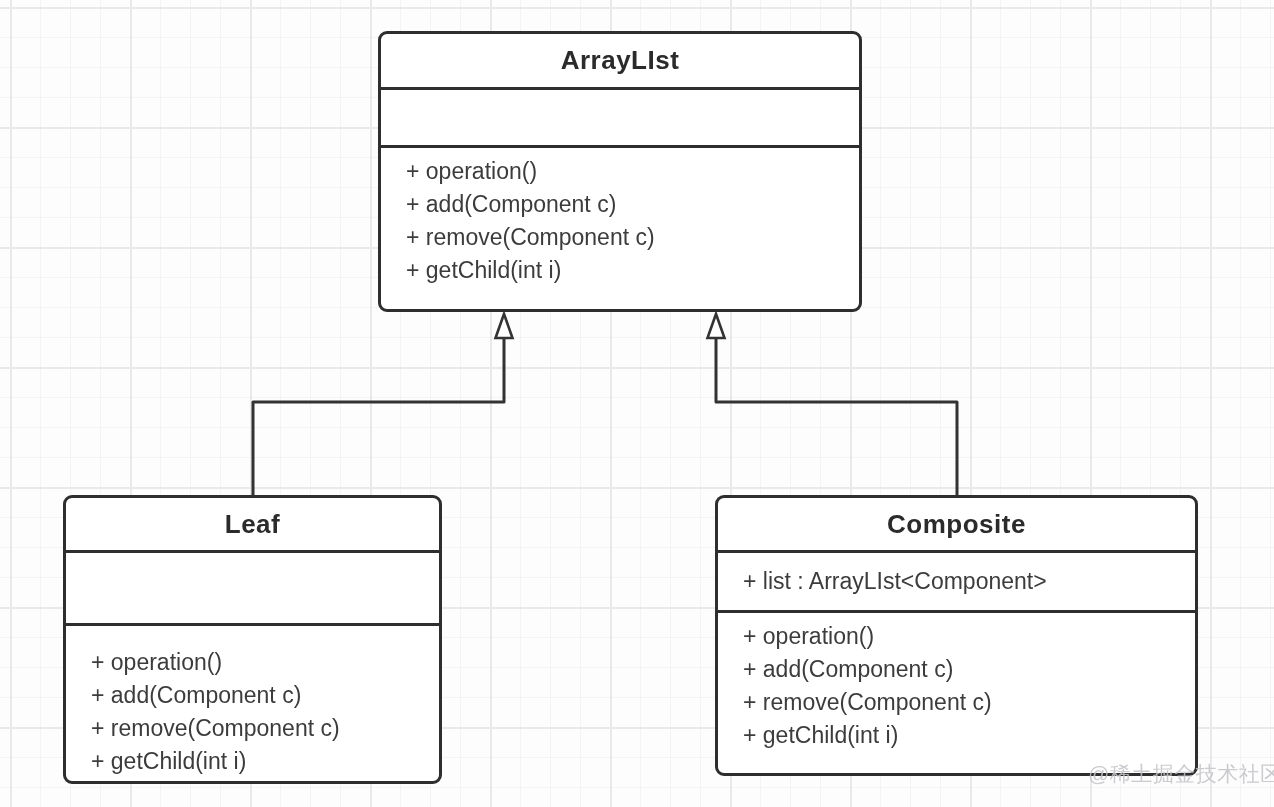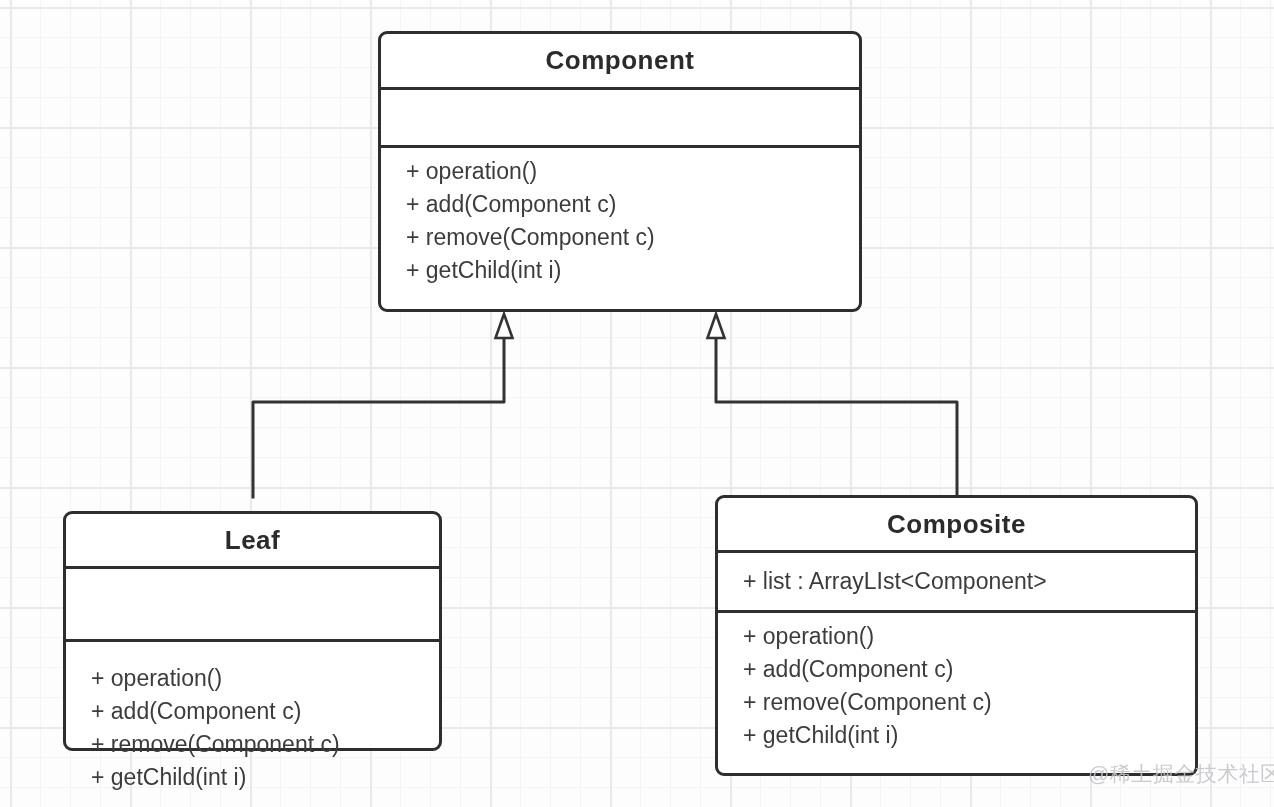--- a/index.html
+++ b/index.html
@@ -59,21 +59,21 @@
     font-size: 23px;
     line-height: 33px;
     color: #3c3c3c;
   }
 
   
   #box-component { left: 378px; top: 31px;  width: 484px; height: 281px; }
   #box-component .class-title { height: 56px; }
   #box-component .class-attrs { height: 58px; }
 
-  #box-leaf      { left: 63px;  top: 511px; width: 379px; height: 240px; gap: 13px; }
+  #box-leaf      { left: 63px;  top: 495px; width: 379px; height: 289px; gap: 13px; }
   #box-leaf .class-title { height: 55px; }
   #box-leaf .class-attrs { height: 60px; }
 
   #box-composite { left: 715px; top: 495px; width: 483px; height: 281px; }
   #box-composite .class-title { height: 55px; }
   #box-composite .class-attrs { height: 60px; }
 
   .watermark {
     position: absolute;
     left: 1088px;
@@ -96,21 +96,21 @@
       <path class="edge" d="M 253 497 L 253 402 L 504 402 L 504 337"></path>
       <path class="head" d="M 504 314 L 495.5 338 L 512.5 338 Z"></path>
     </g>
     <g>
       <path class="edge" d="M 957 497 L 957 402 L 716 402 L 716 337"></path>
       <path class="head" d="M 716 314 L 707.5 338 L 724.5 338 Z"></path>
     </g>
   </svg>
 
   <div class="class-box" id="box-component">
-    <div class="class-title">Component</div>
+    <div class="class-title">ArrayLIst</div>
     <div class="class-attrs"></div>
     <div class="class-methods">
       <div>+ operation()</div>
       <div>+ add(Component c)</div>
       <div>+ remove(Component c)</div>
       <div>+ getChild(int i)</div>
     </div>
   </div>
 
   <div class="class-box" id="box-leaf">

